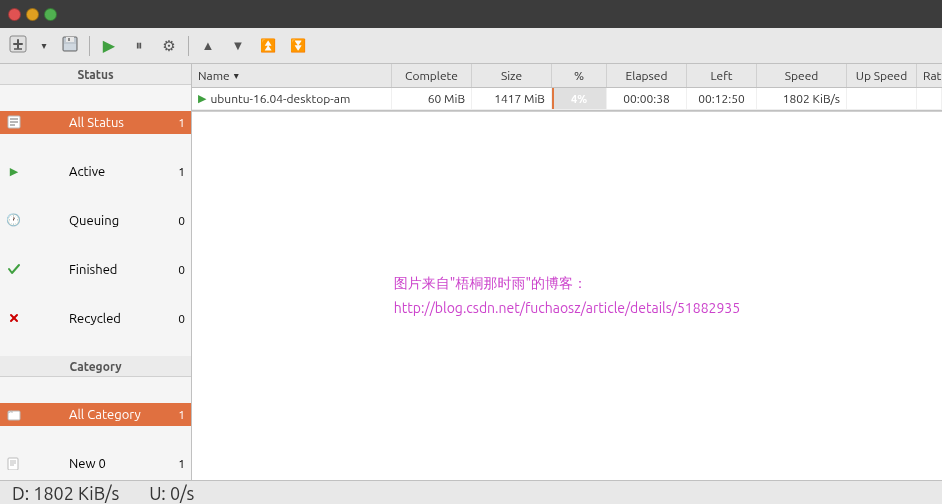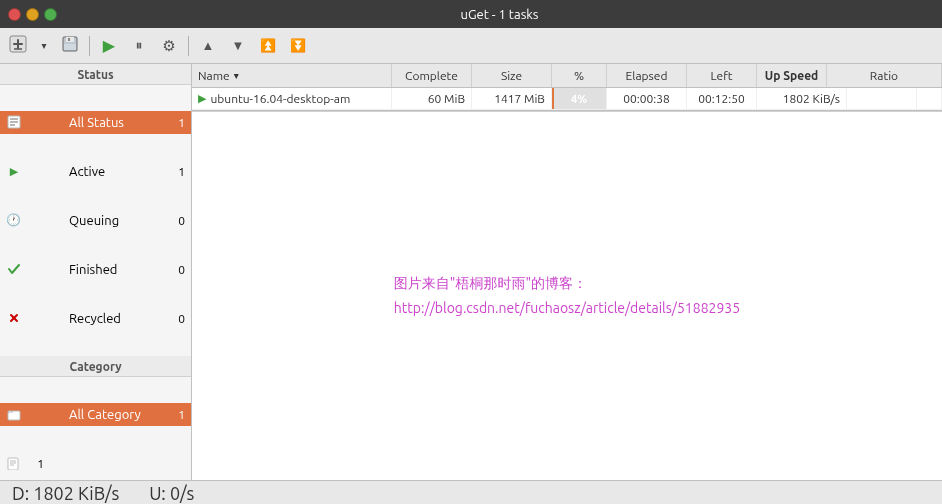--- a/index.html
+++ b/index.html
@@ -182,21 +182,21 @@
       cursor: pointer;
       user-select: none;
     }
     .th-name { width: 200px; flex-shrink: 0; }
     .th-complete { width: 80px; flex-shrink: 0; justify-content: center; }
     .th-size { width: 80px; flex-shrink: 0; justify-content: center; }
     .th-pct { width: 55px; flex-shrink: 0; justify-content: center; }
     .th-elapsed { width: 80px; flex-shrink: 0; justify-content: center; }
     .th-left { width: 70px; flex-shrink: 0; justify-content: center; }
     .th-speed { width: 90px; flex-shrink: 0; justify-content: center; }
-    .th-upspeed { width: 70px; flex-shrink: 0; justify-content: center; font-weight: bold; }
+    .th-upspeed { width: 70px; flex-shrink: 0; justify-content: center; }
     .th-ratio { flex: 1; justify-content: center; }
 
     .sort-arrow { margin-left: 4px; font-size: 10px; }
 
     .table-row {
       display: flex;
       height: 22px;
       align-items: center;
       border-bottom: 1px solid #eeeeee;
       background: #fff;
@@ -285,21 +285,20 @@
   </style>
 </head>
 <body>
 
 <div class="titlebar">
   <div class="titlebar-buttons">
     <div class="tb-btn tb-close"></div>
     <div class="tb-btn tb-minimize"></div>
     <div class="tb-btn tb-maximize"></div>
   </div>
-  <div class="titlebar-title">uGet - 1 tasks</div>
 </div>
 
 <div class="main-container">
 
   <div class="toolbar">
     <button class="toolbar-btn" title="Add Download">
       <span>
         <svg width="18" height="18" viewBox="0 0 18 18" fill="none">
           <rect x="1" y="1" width="16" height="16" rx="2" fill="#e0e0e0" stroke="#888" stroke-width="1"></rect>
           <path d="M9 5v8M5 9h8" stroke="#555" stroke-width="2" stroke-linecap="round"></path>
@@ -411,20 +410,21 @@
 
       <div class="sidebar-item">
         <div class="sidebar-item-icon">
           <svg width="14" height="14" viewBox="0 0 14 14">
             <rect x="1" y="2" width="10" height="12" rx="1" fill="white" stroke="#bbb" stroke-width="1"></rect>
             <line x1="3" y1="5" x2="9" y2="5" stroke="#bbb" stroke-width="1"></line>
             <line x1="3" y1="7" x2="9" y2="7" stroke="#bbb" stroke-width="1"></line>
             <line x1="3" y1="9" x2="7" y2="9" stroke="#bbb" stroke-width="1"></line>
           </svg>
         </div>
+        <span class="sidebar-item-label">New 0</span>
         <span class="sidebar-item-count">1</span>
       </div>
     </div>
 
     <div class="main-panel">
 
       <div class="download-table">
         <div class="table-header">
           <div class="th th-name">
             <span>Name</span>
@@ -438,20 +438,23 @@
           </div>
           <div class="th th-pct">
             <span>%</span>
           </div>
           <div class="th th-elapsed">
             <span>Elapsed</span>
           </div>
           <div class="th th-left">
             <span>Left</span>
           </div>
+          <div class="th th-speed">
+            <span>Speed</span>
+          </div>
           <div class="th th-upspeed">
             <span>Up Speed</span>
           </div>
           <div class="th th-ratio">
             <span>Ratio</span>
           </div>
         </div>
 
         <div class="table-row">
           <div class="td td-name">

